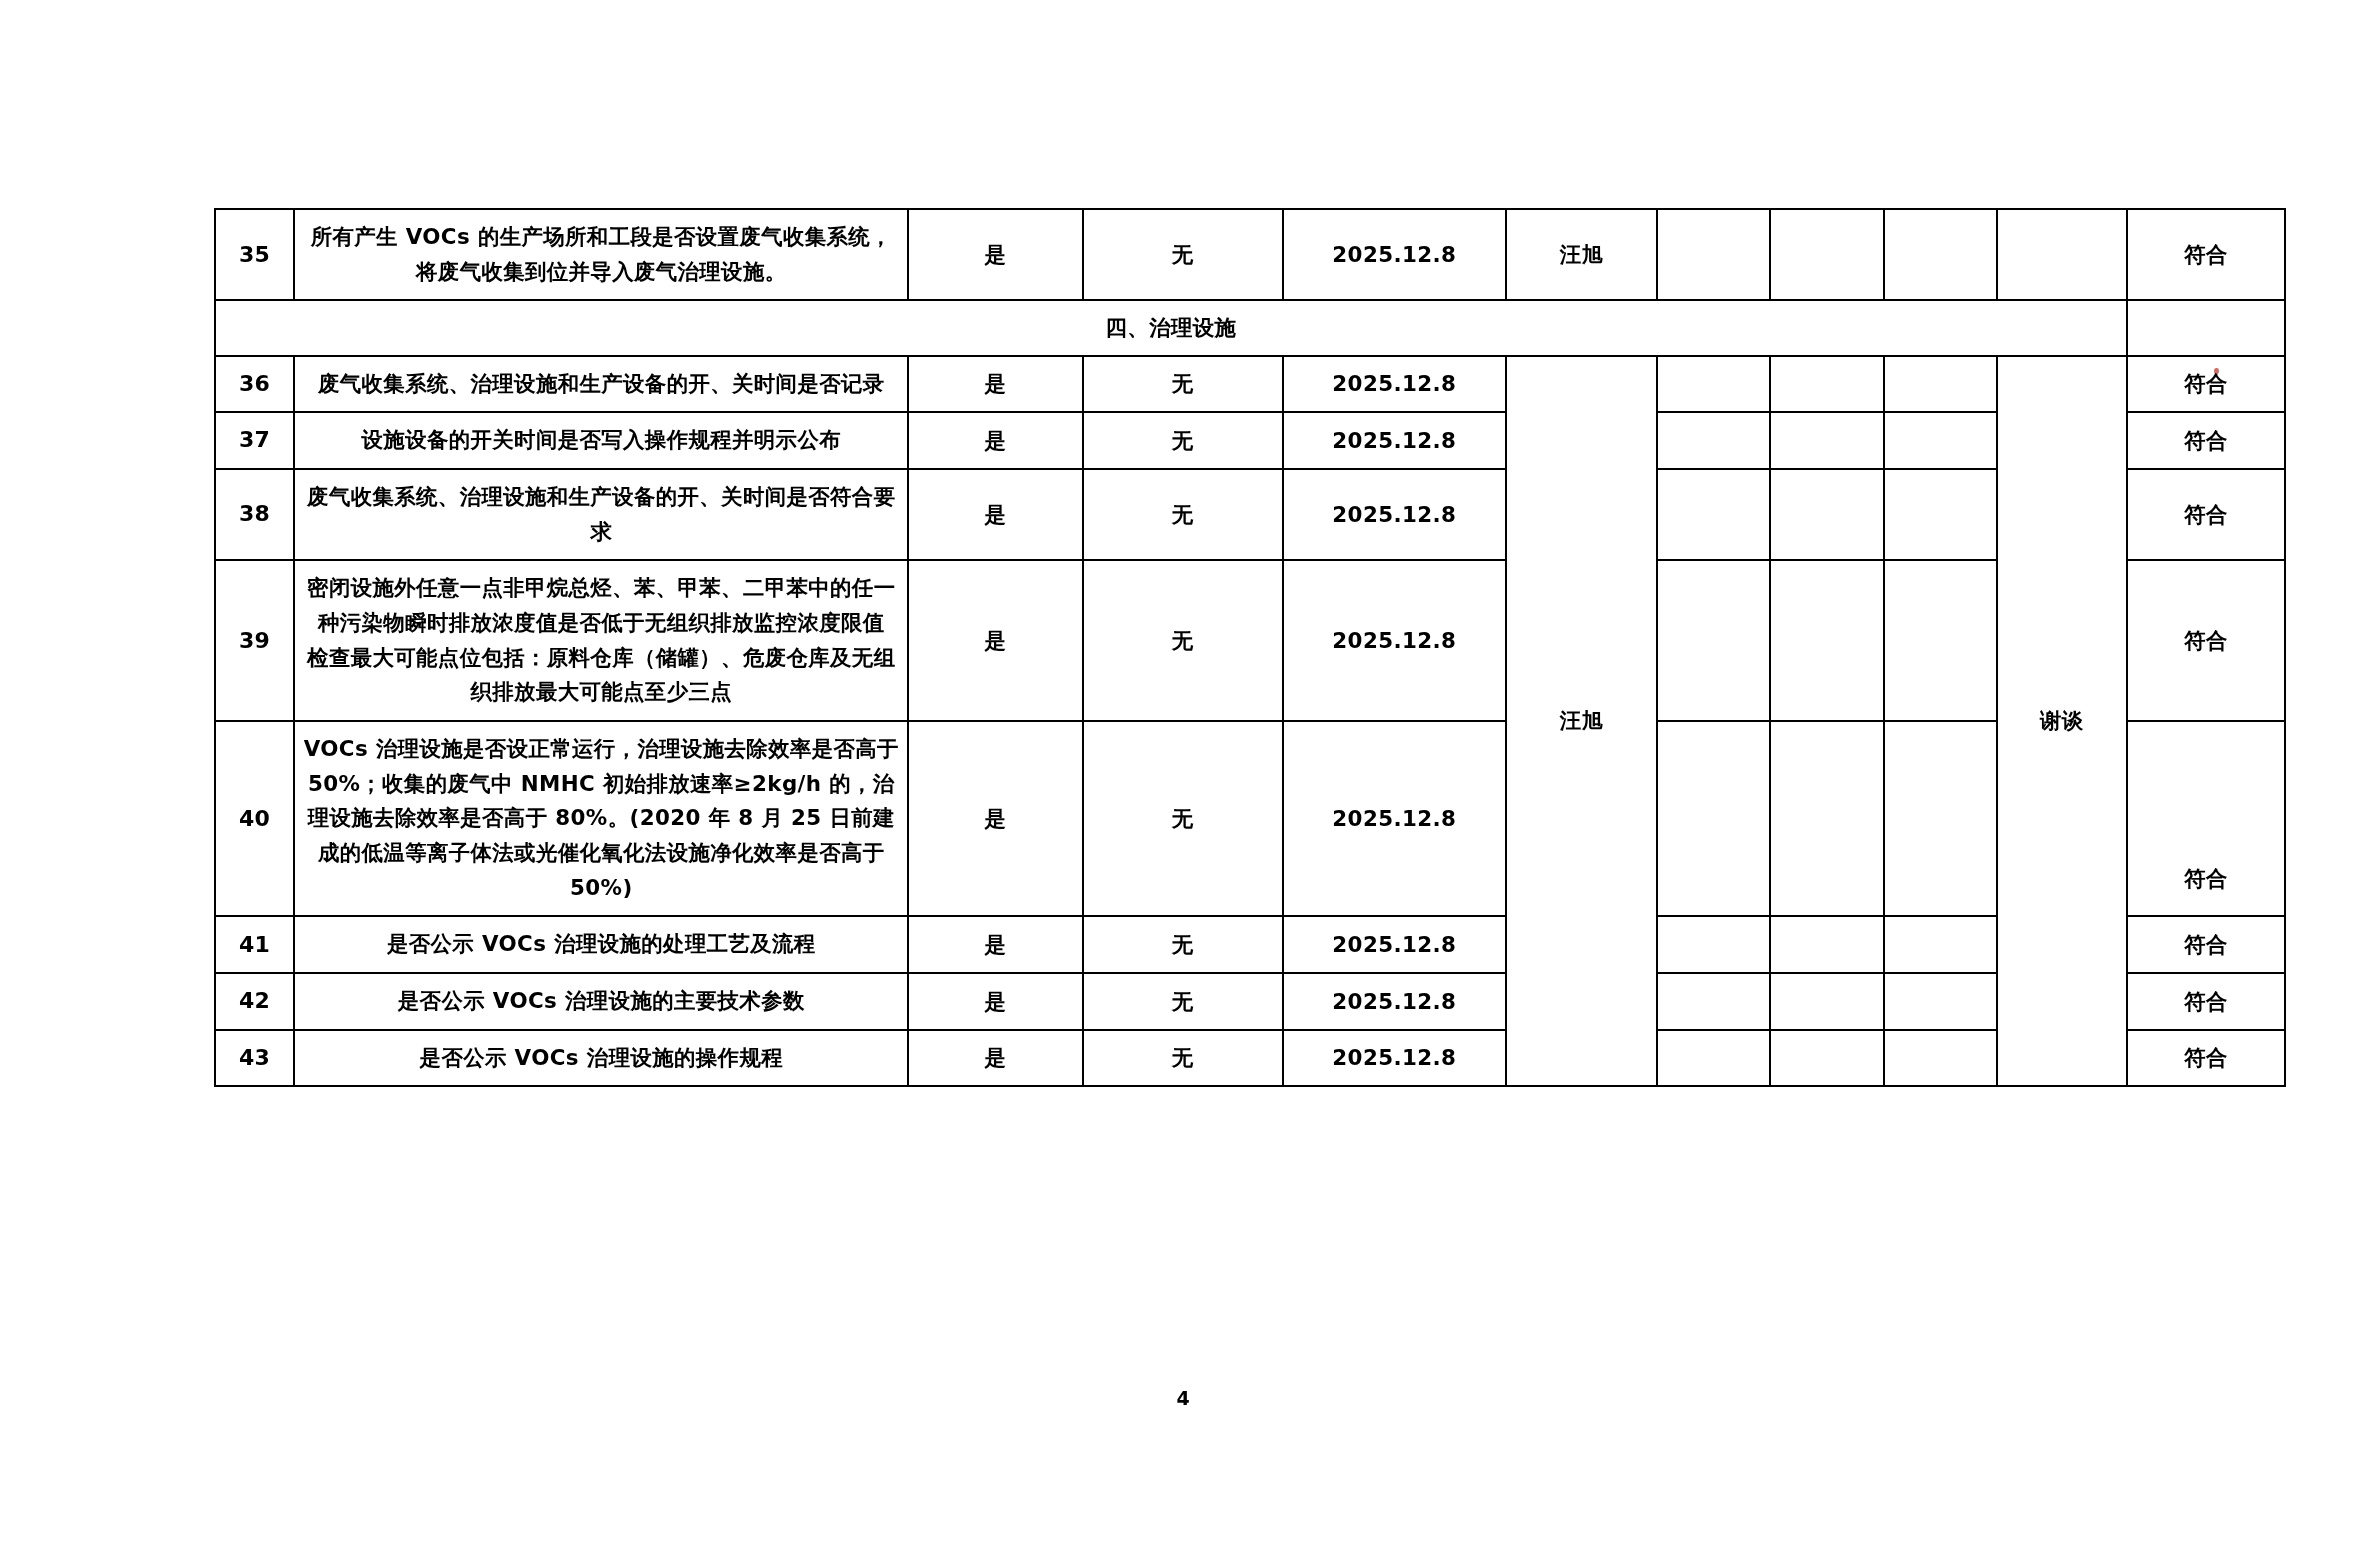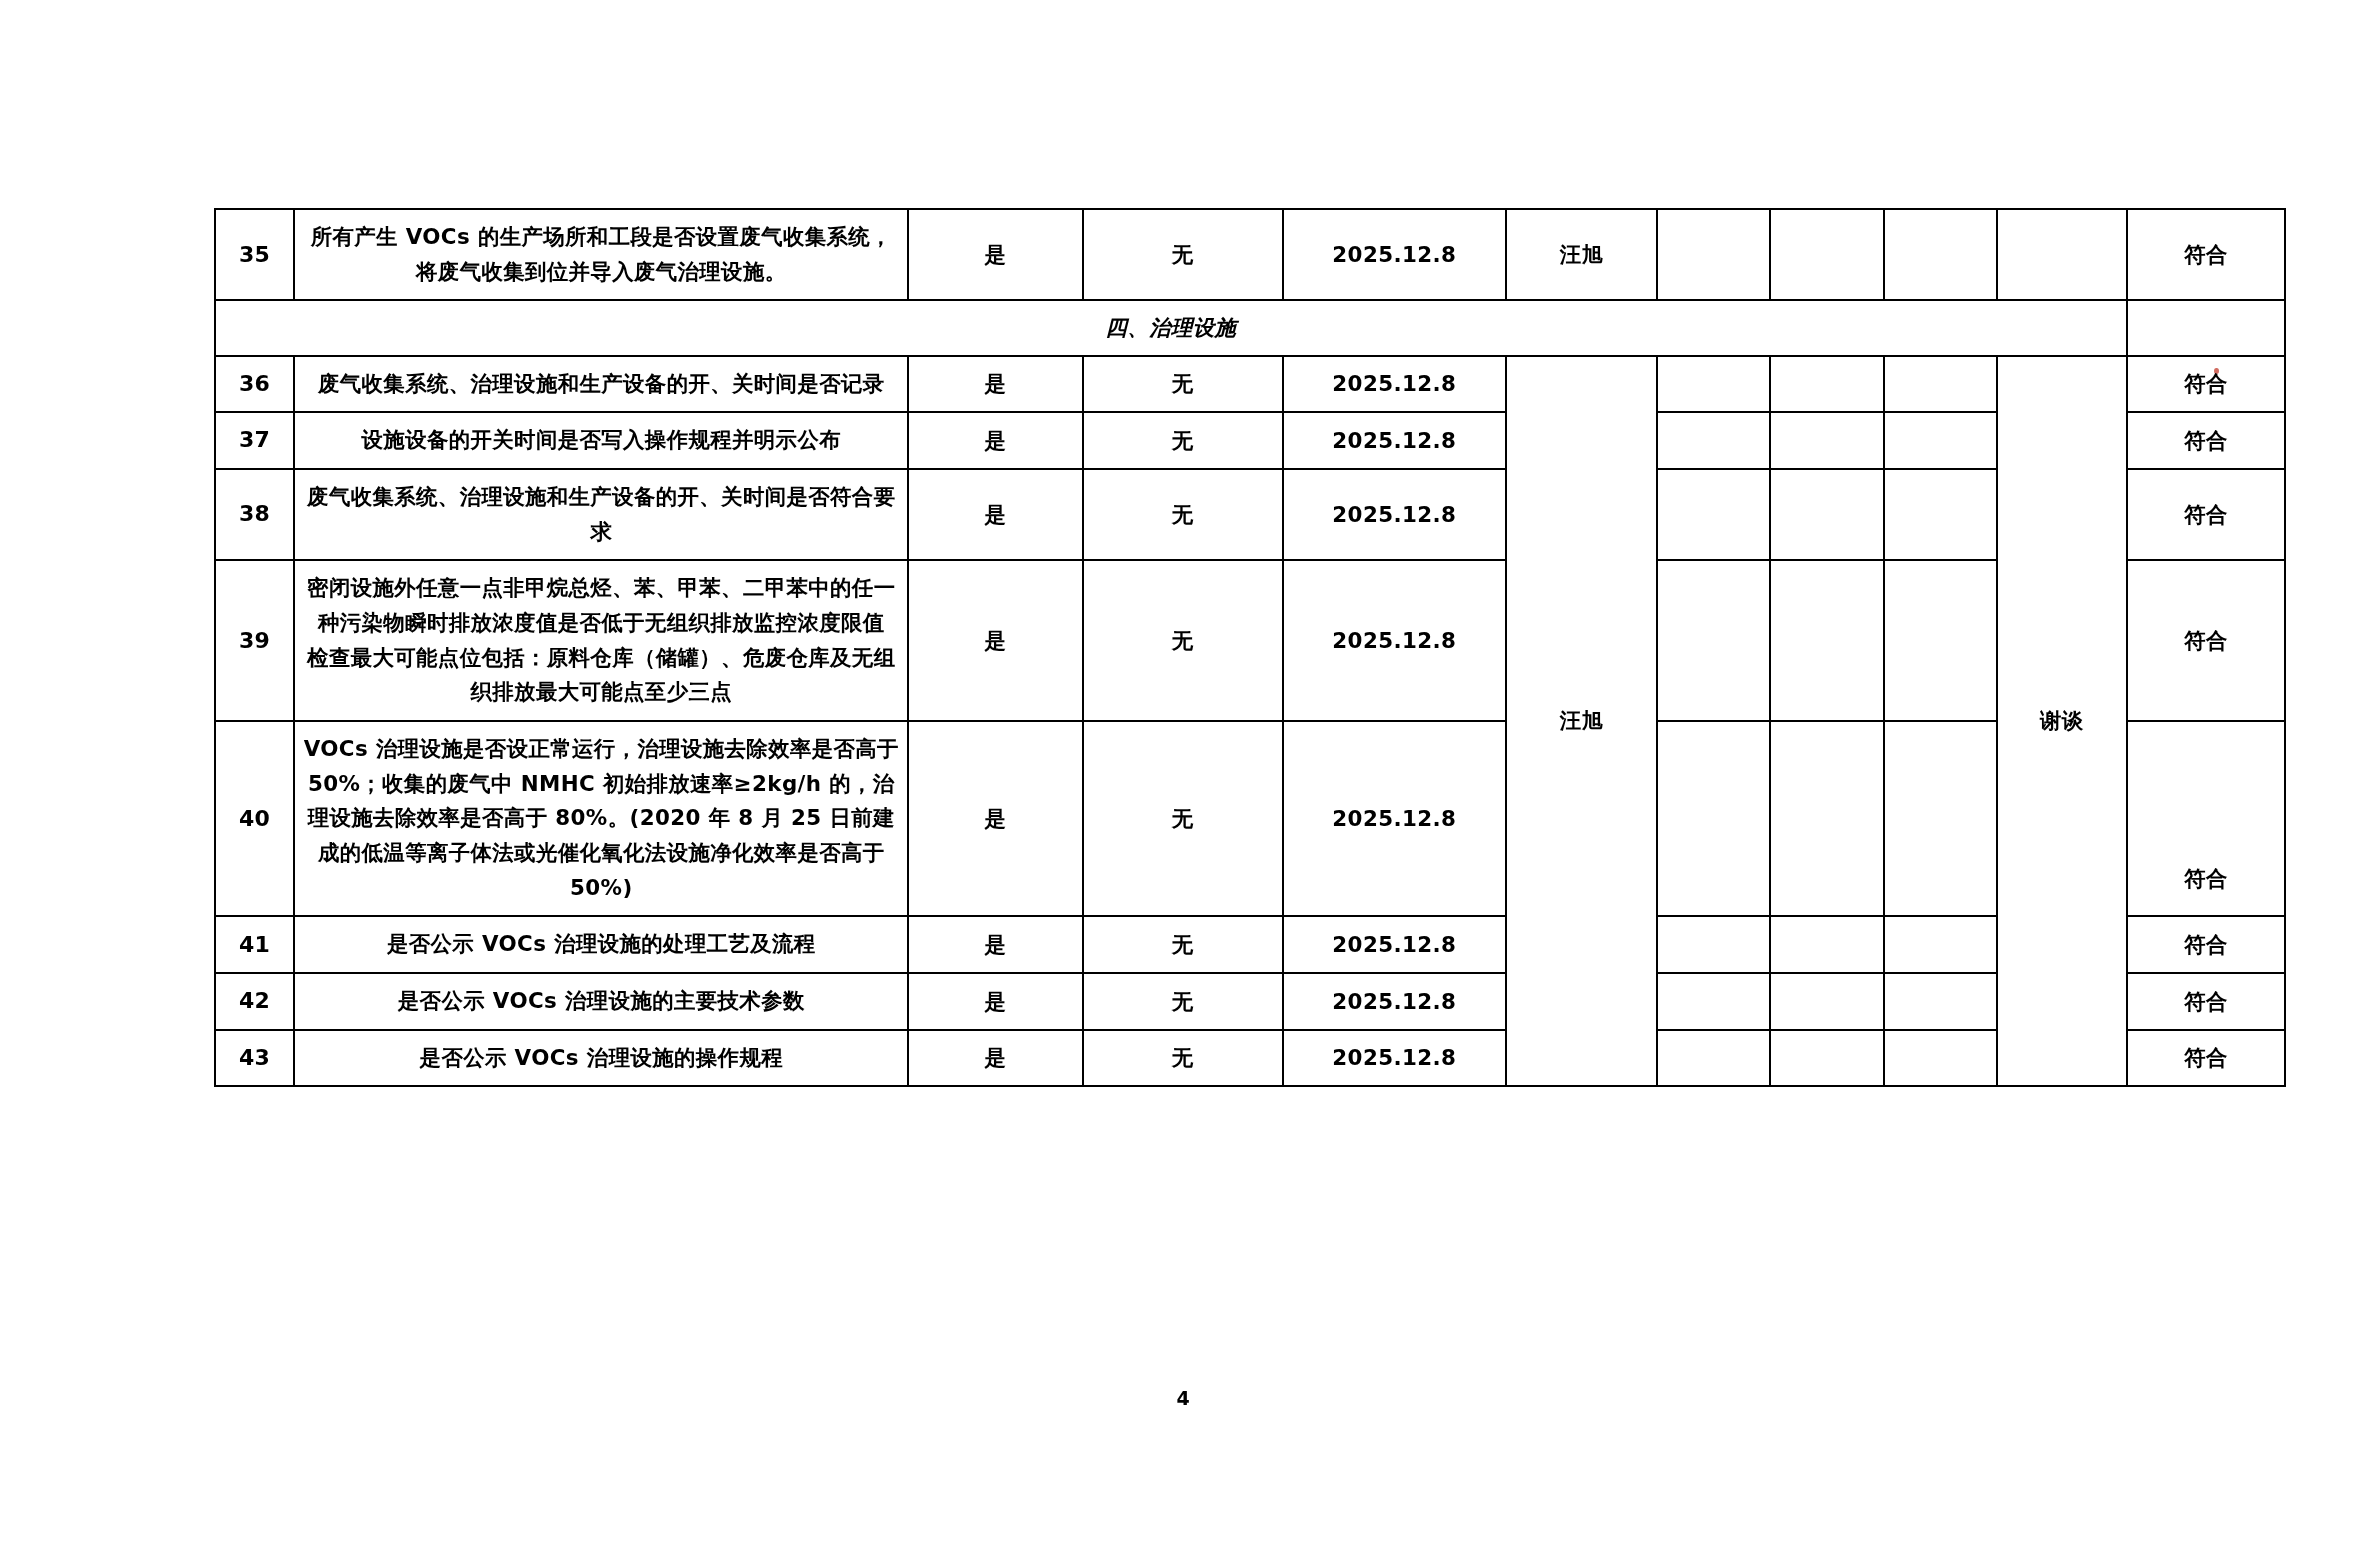--- a/index.html
+++ b/index.html
@@ -84,21 +84,20 @@
   }
   td.result.mid {
     vertical-align: middle;
     padding-top: 10px;
   }
   td.section {
     text-align: center;
     font-weight: 600;
     letter-spacing: 4.3px;
     padding: 7.1px 0;
-    font-style: italic;
   }
   .page-number {
     position: absolute;
     left: 0;
     top: 1387px;
     width: 2366px;
     text-align: center;
     font-size: 19px;
     font-weight: 600;
     font-family: "DejaVu Sans", "Liberation Sans", sans-serif;

